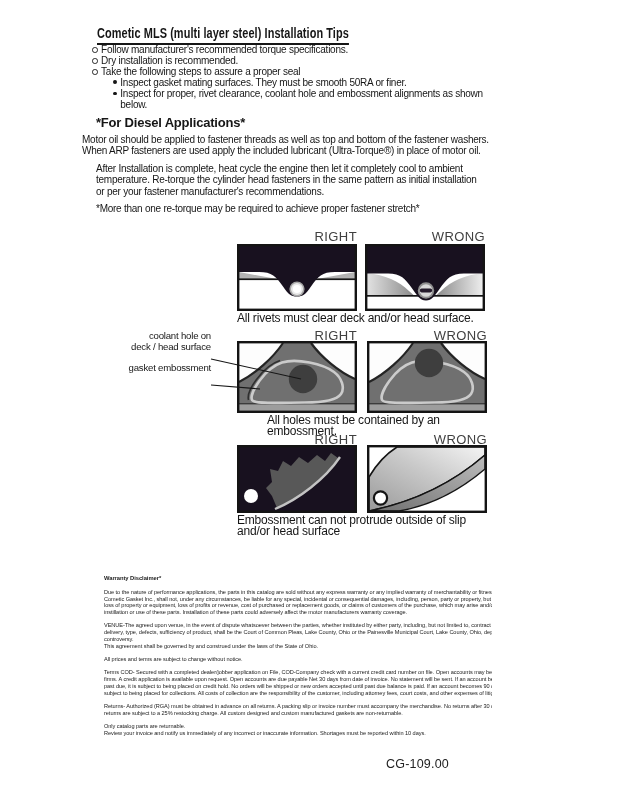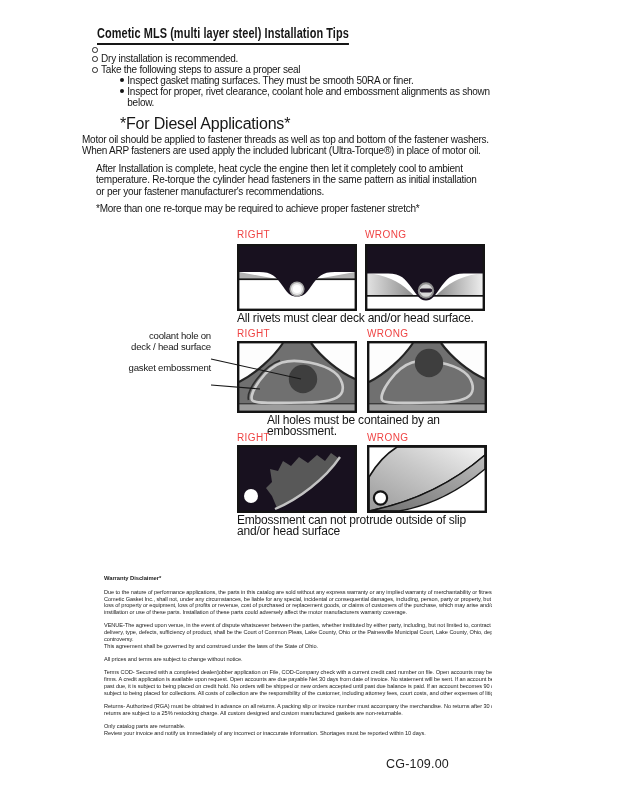--- a/index.html
+++ b/index.html
@@ -6,33 +6,33 @@
   #page{position:relative;width:492px;height:800px;background:#ffffff;overflow:hidden;
         font-family:"Liberation Sans","DejaVu Sans",sans-serif;color:#161616;}
   .abs{position:absolute;}
   
   .doc-title{left:97px;top:25px;font-size:14px;font-weight:bold;white-space:nowrap;
              transform:scaleX(0.78);transform-origin:left top;}
   .doc-title .tline{display:inline-block;border-bottom:2px solid #161616;padding-bottom:2px;letter-spacing:.1px;}
   
   .bullets{left:92px;top:44px;font-size:10px;letter-spacing:-.25px;}
   .b-row{display:flex;align-items:flex-start;line-height:11.1px;}
-  .b-row.sub{margin-left:28px;}
+  .b-row.sub{margin-left:21px;}
   .b-circle{width:3.6px;height:3.6px;border:1.1px solid #2a2a2a;border-radius:50%;
             flex:0 0 auto;margin:3.2px 3.5px 0 0;}
   .b-dot{width:3.8px;height:3.8px;background:#161616;border-radius:50%;
          flex:0 0 auto;margin:3.2px 3.5px 0 0;}
   
-  .sec-head{left:96px;top:115px;font-size:16px;font-weight:normal;letter-spacing:-.2px;margin-left:24px;}
+  .sec-head{left:96px;top:115px;font-size:13px;font-weight:bold;letter-spacing:-.2px;}
   .para{font-size:10px;letter-spacing:-.25px;line-height:11.3px;white-space:nowrap;}
   .p1{left:82px;top:134px;}
   .p2{left:96px;top:163px;}
   .p3{left:96px;top:203px;}
   
-  .rw{width:120px;text-align:left;font-size:10px;letter-spacing:.4px;color:#ef4444;}
+  .rw{width:120px;text-align:right;font-size:13px;letter-spacing:.4px;color:#404040;}
   .cap{font-size:12px;letter-spacing:-.2px;line-height:11px;color:#161616;}
   .callouts{left:97px;top:330px;width:114px;text-align:right;font-size:9.6px;
             letter-spacing:-.2px;line-height:11px;}
   .callouts .gap{height:10px;}
   svg{display:block;}
   
   .warranty{left:104px;top:575px;width:454px;font-size:5.6px;line-height:6.8px;
             letter-spacing:-.05px;color:#222;}
   .warranty p{margin:0 0 6.5px 0;}
   .warranty p.tight{margin:0;}
@@ -44,20 +44,21 @@
 
 <div id="page">
 
   <div class="abs doc-title">
     <span class="tline">Cometic MLS (multi layer steel) Installation Tips</span>
   </div>
 
   <div class="abs bullets">
     <div class="b-row">
       <span class="b-circle"></span>
+      <span>Follow manufacturer's recommended torque specifications.</span>
     </div>
     <div class="b-row">
       <span class="b-circle"></span>
       <span>Dry installation is recommended.</span>
     </div>
     <div class="b-row">
       <span class="b-circle"></span>
       <span>Take the following steps to assure a proper seal</span>
     </div>
     <div class="b-row sub">

